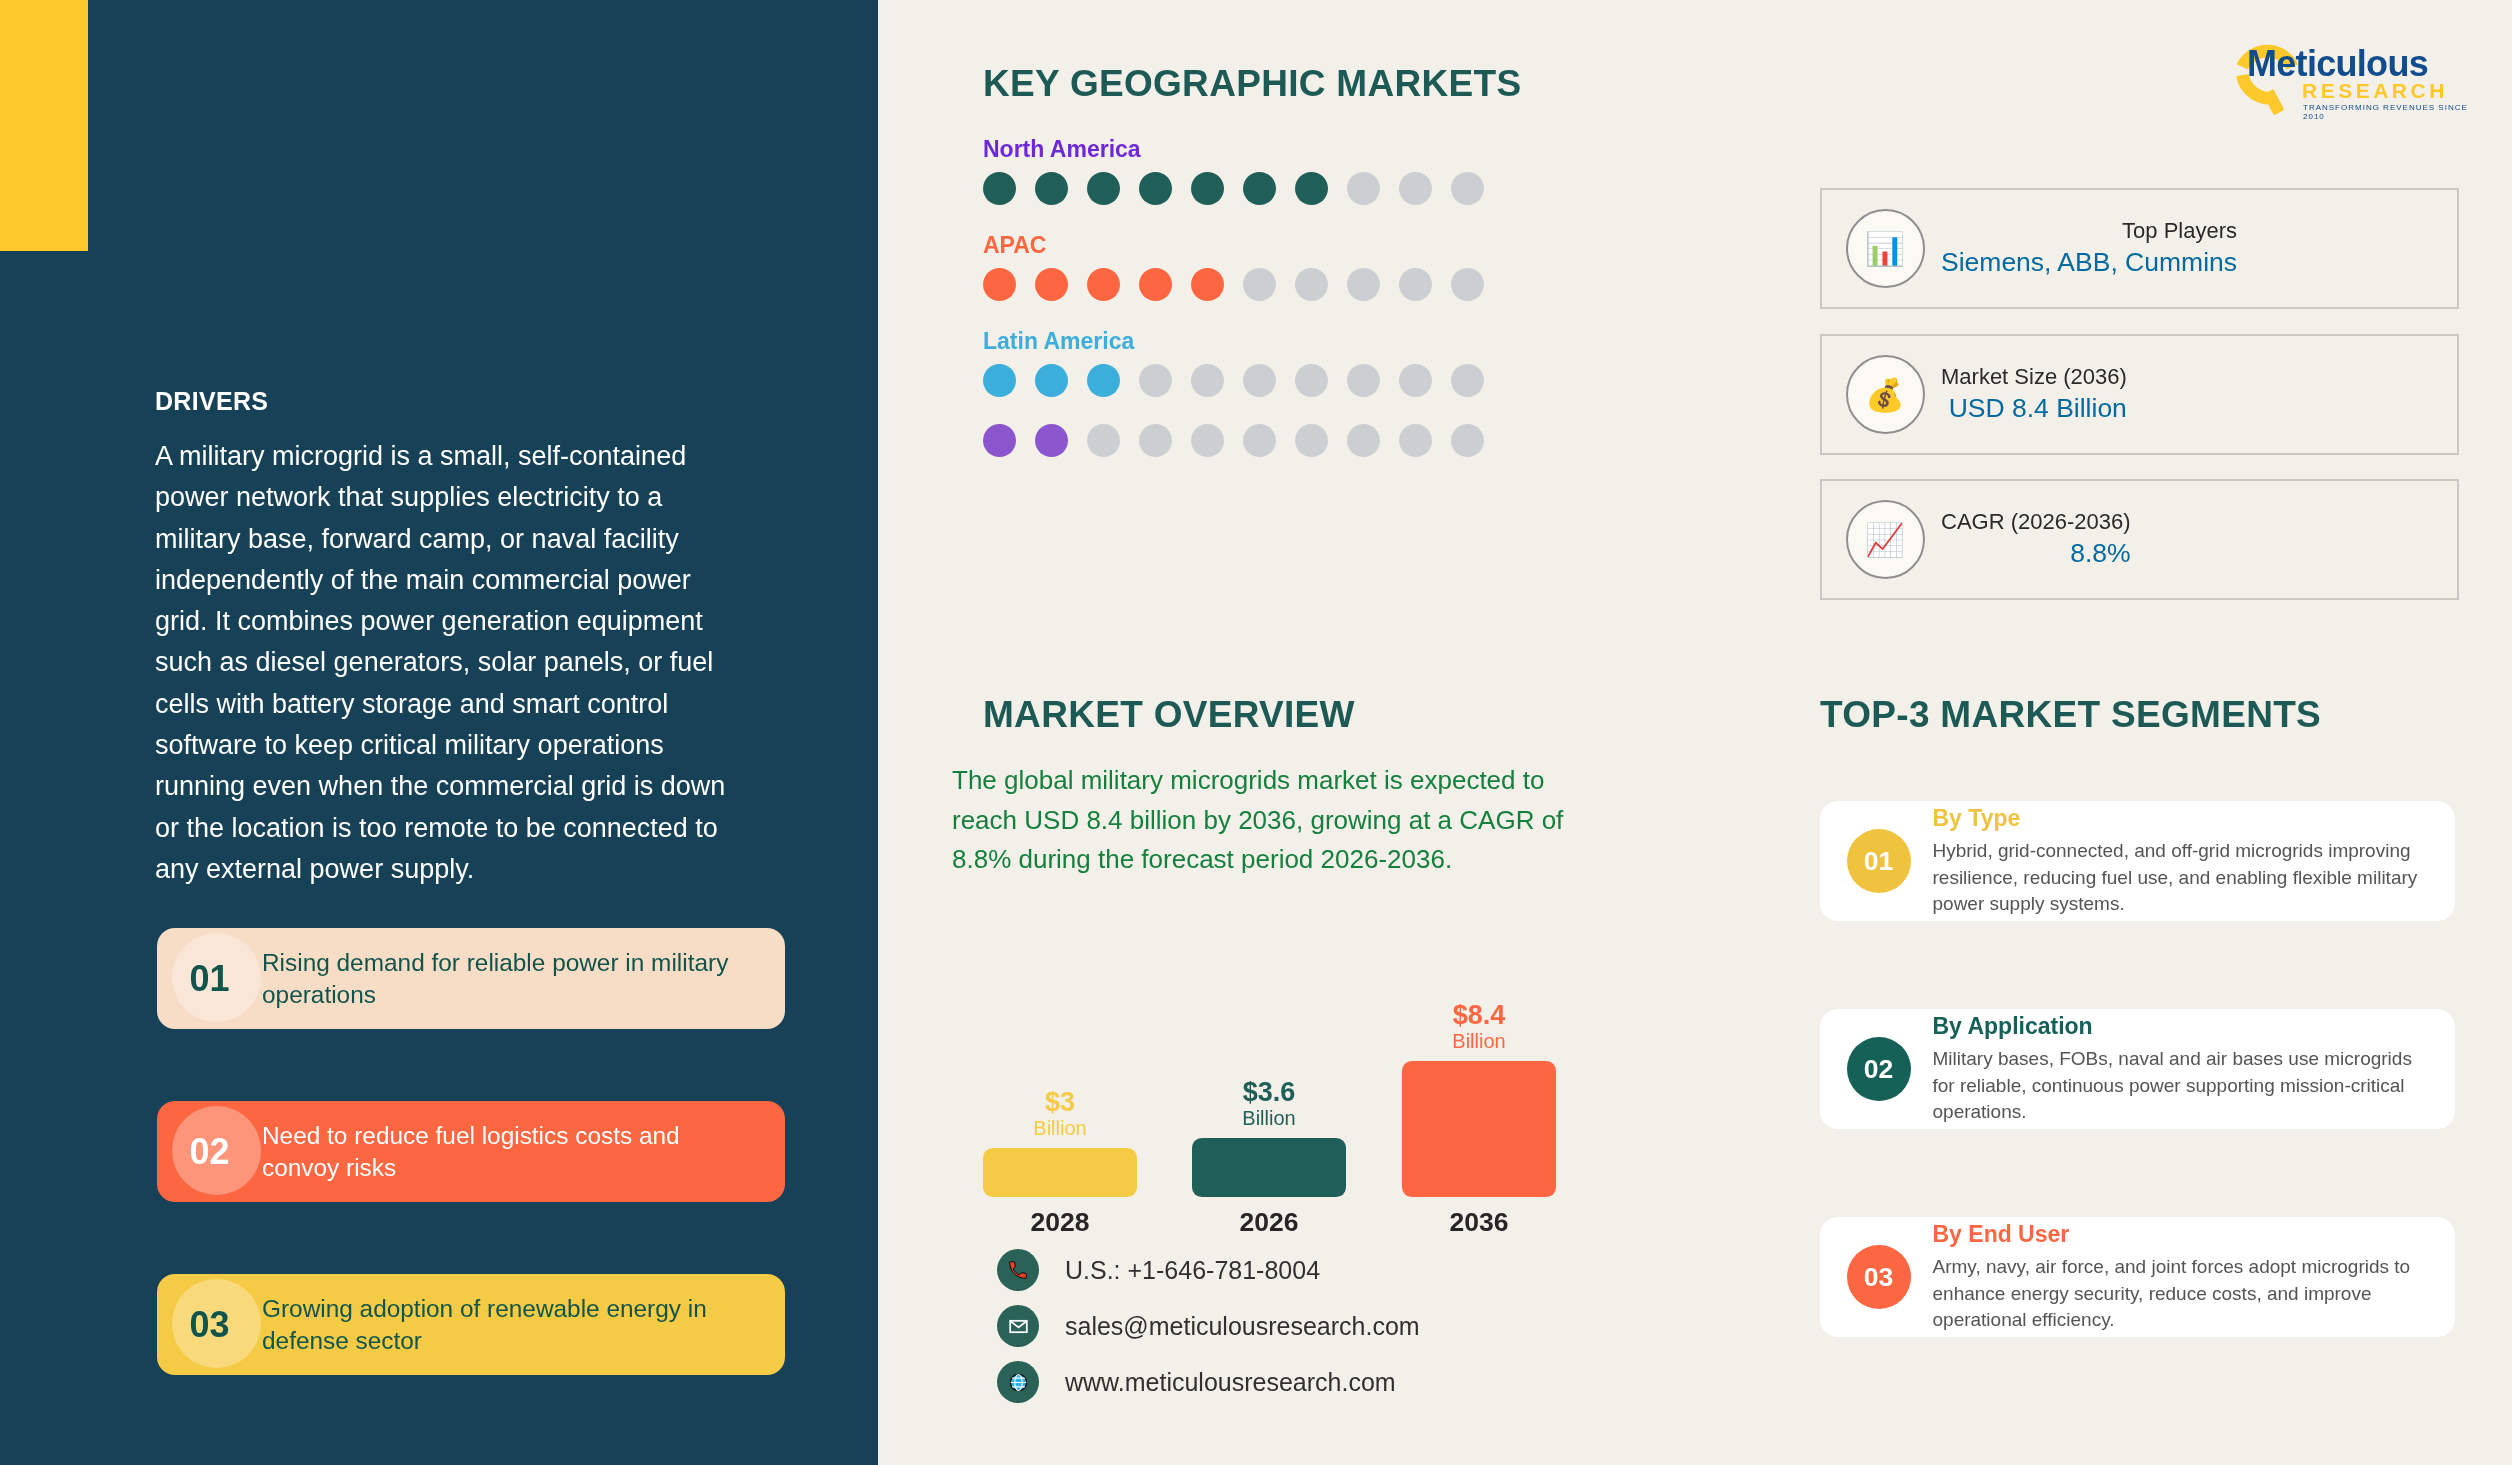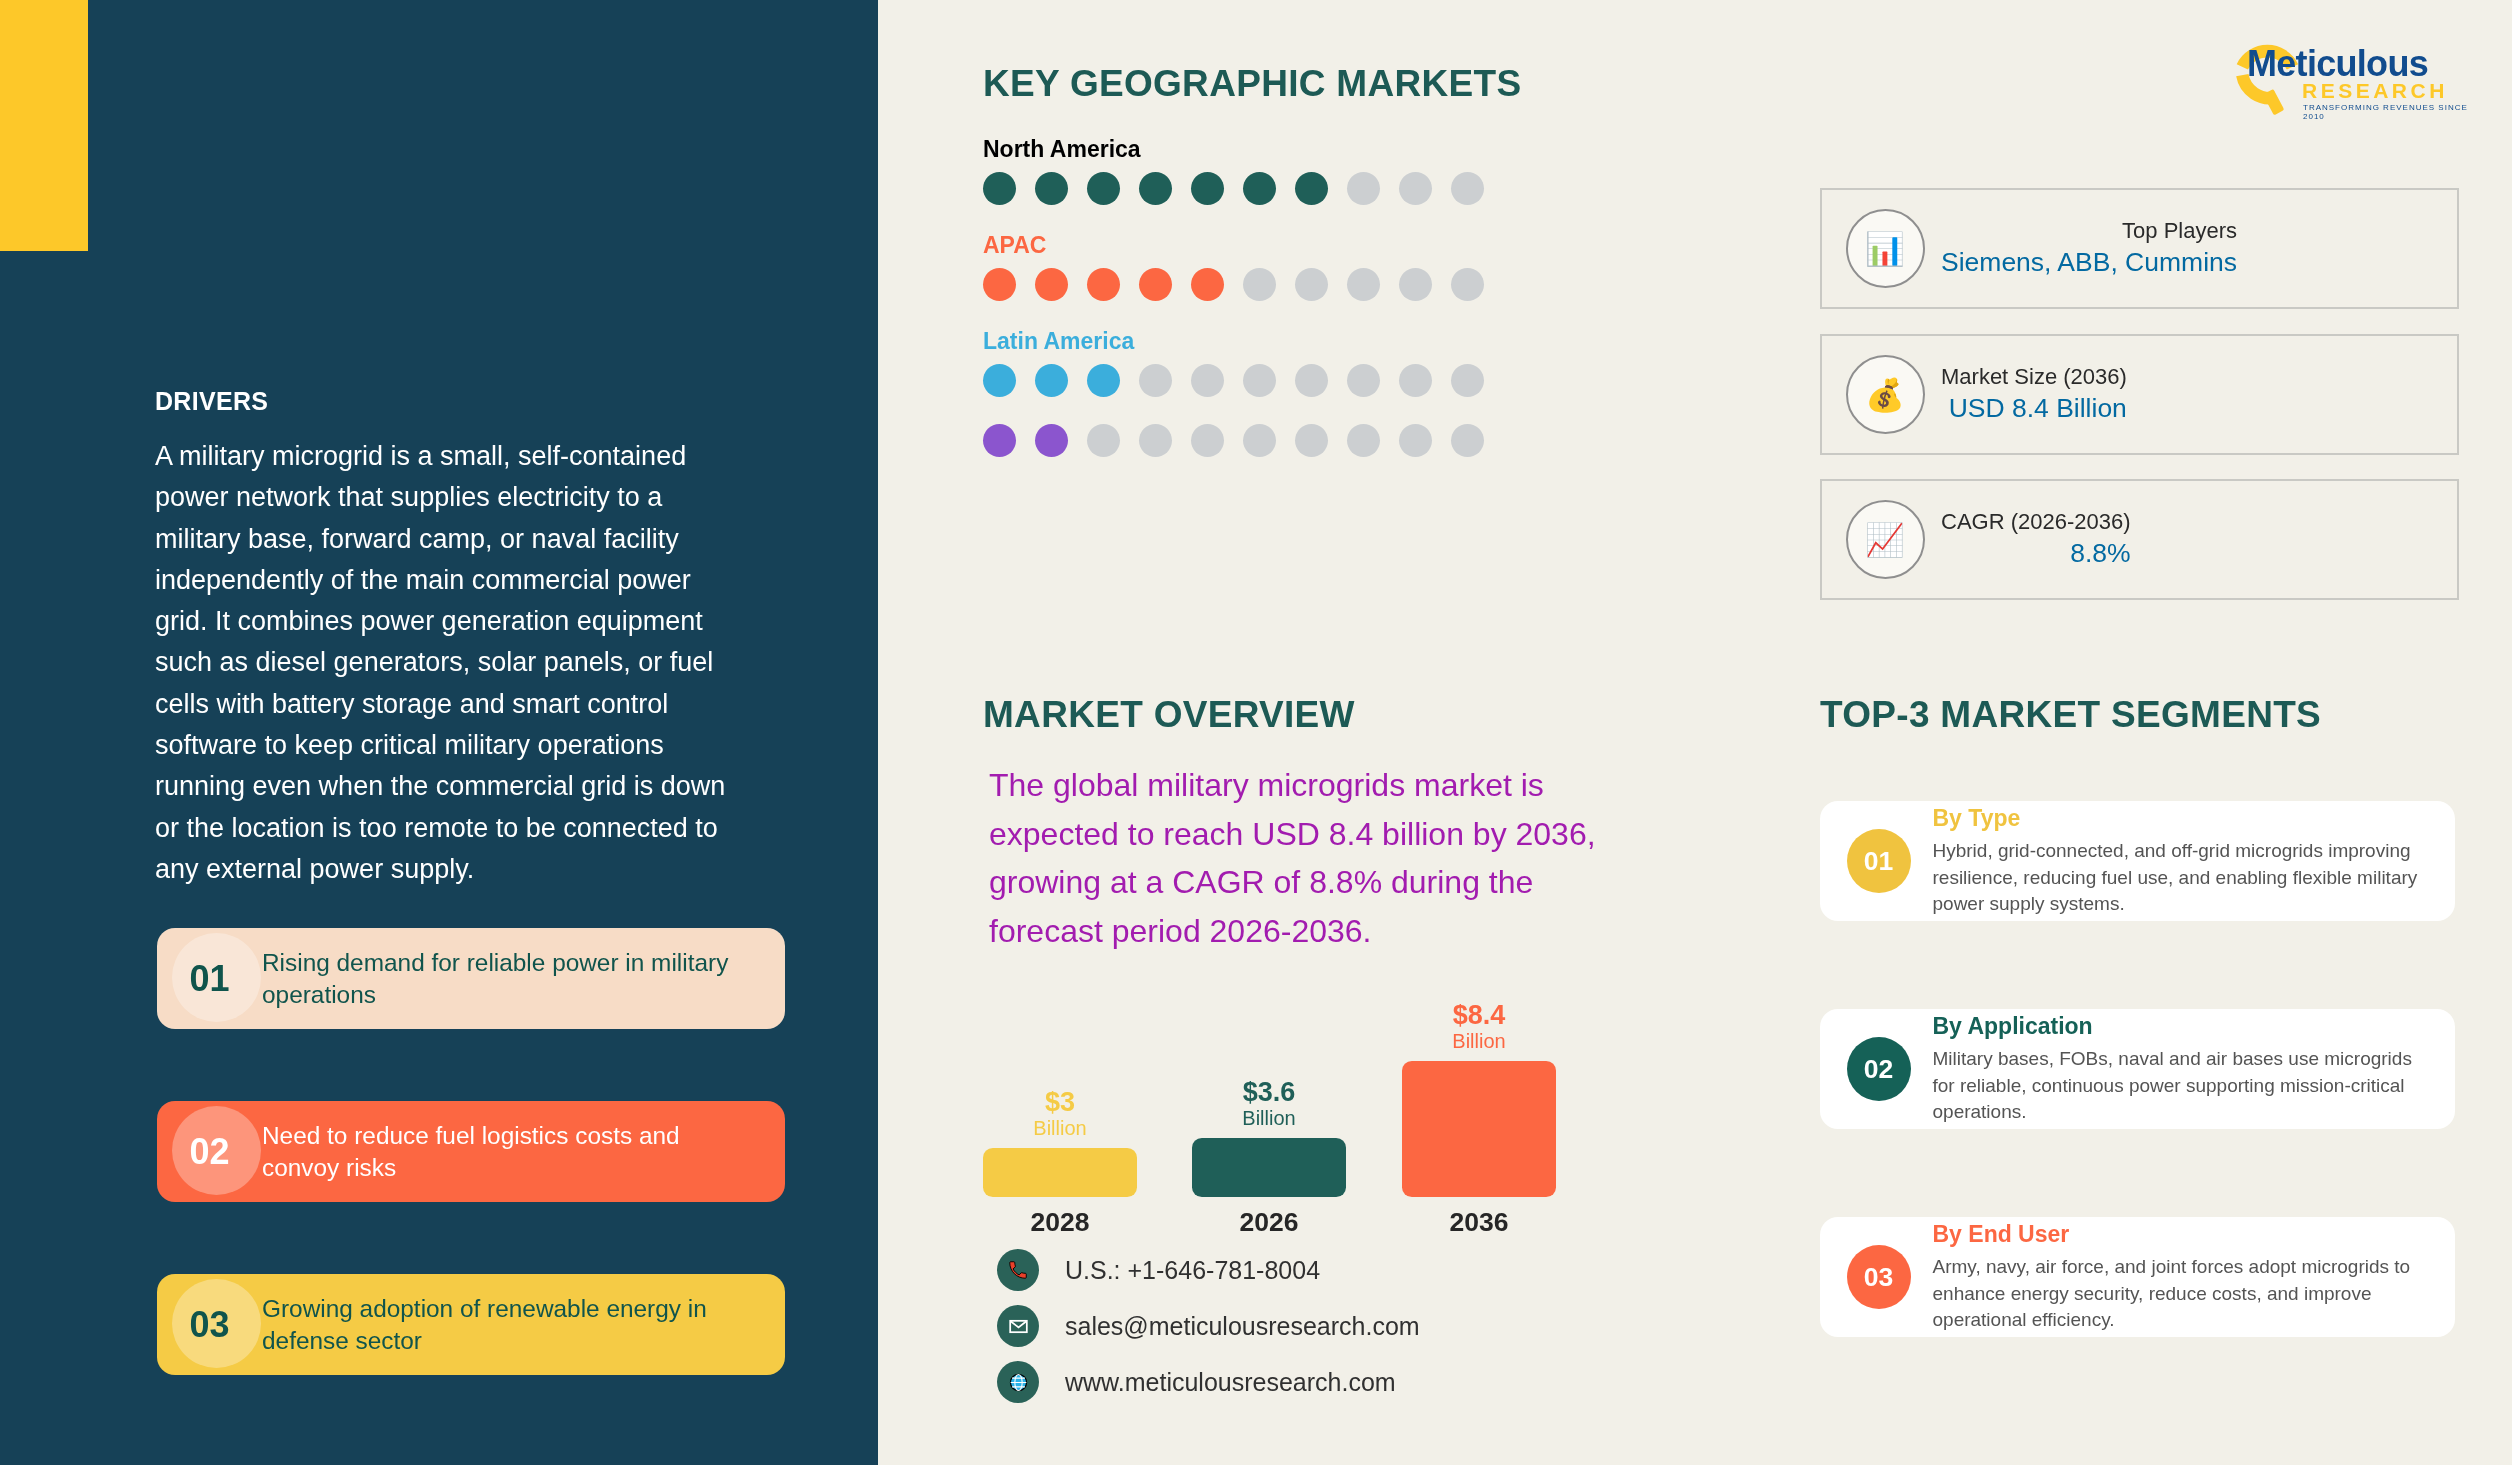--- a/index.html
+++ b/index.html
@@ -63,22 +63,22 @@
   }
   #geo-heading{left:983px;top:63px;}
   #geo-list{position:absolute;left:983px;top:136px;width:558px;}
   .geo-row{margin-bottom:27px;}
   .geo-label{font-size:23px;font-weight:bold;margin-bottom:9px;}
   .geo-dots{display:flex;gap:19px;}
   .dot{width:33px;height:33px;border-radius:50%;background:#CCCFD1;}
 
   #overview-heading{left:983px;top:694px;}
   #overview-body{
-    position:absolute;left:989px;top:761px;width:656px;
-    color:#a21caf;font-size:32px;line-height:1.52;
+    position:absolute;left:952px;top:761px;width:656px;
+    color:#15803d;font-size:26px;line-height:1.52;
   }
   #bar-chart{position:absolute;left:983px;top:942px;width:614px;height:307px;}
   .bar-col{position:absolute;bottom:52px;width:154px;text-align:center;}
   .bar-val{font-size:27px;font-weight:bold;line-height:1.0;}
   .bar-unit{font-size:20px;line-height:1.25;margin-bottom:7px;}
   .bar-rect{border-radius:9.8px;width:154px;}
   .bar-year{
     position:absolute;bottom:11px;width:154px;text-align:center;
     font-size:26.5px;font-weight:bold;color:#262626;
   }
@@ -175,21 +175,21 @@
       <div class="driver-num-bg"></div>
       <div class="driver-num">03</div>
     </div>
     <div class="driver-text">Growing adoption of renewable energy in defense sector</div>
   </div>
 </div>
 
 <div class="sec-heading" id="geo-heading">KEY GEOGRAPHIC MARKETS</div>
 <div id="geo-list">
     <div class="geo-row">
-      <div class="geo-label" style="color: #000000;">North America</div>
+      <div class="geo-label" style="color: #6d28d9;">North America</div>
       <div class="geo-dots">
         <div class="dot" style="background: rgb(31, 95, 88);"></div>
         <div class="dot" style="background: rgb(31, 95, 88);"></div>
         <div class="dot" style="background: rgb(31, 95, 88);"></div>
         <div class="dot" style="background: rgb(31, 95, 88);"></div>
         <div class="dot" style="background: rgb(31, 95, 88);"></div>
         <div class="dot" style="background: rgb(31, 95, 88);"></div>
         <div class="dot" style="background: rgb(31, 95, 88);"></div>
         <div class="dot" style="background: rgb(204, 207, 209);"></div>
         <div class="dot" style="background: rgb(204, 207, 209);"></div>

